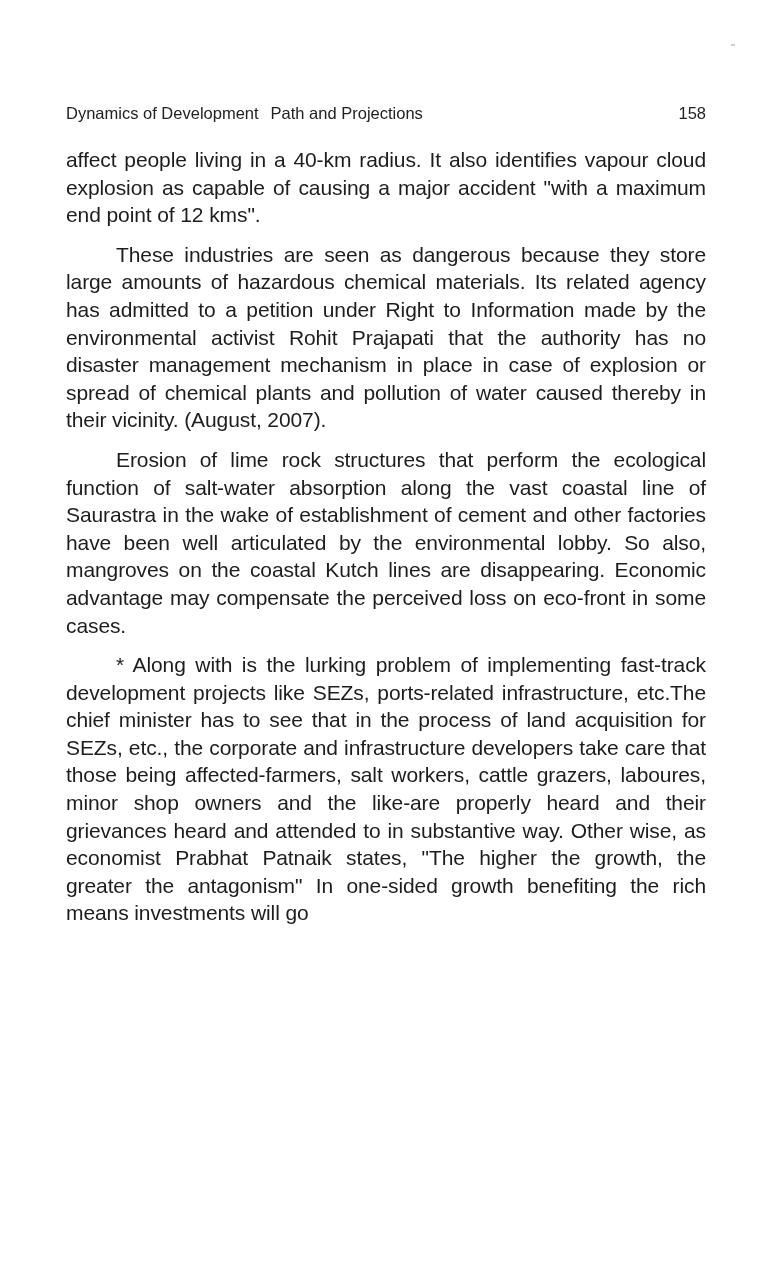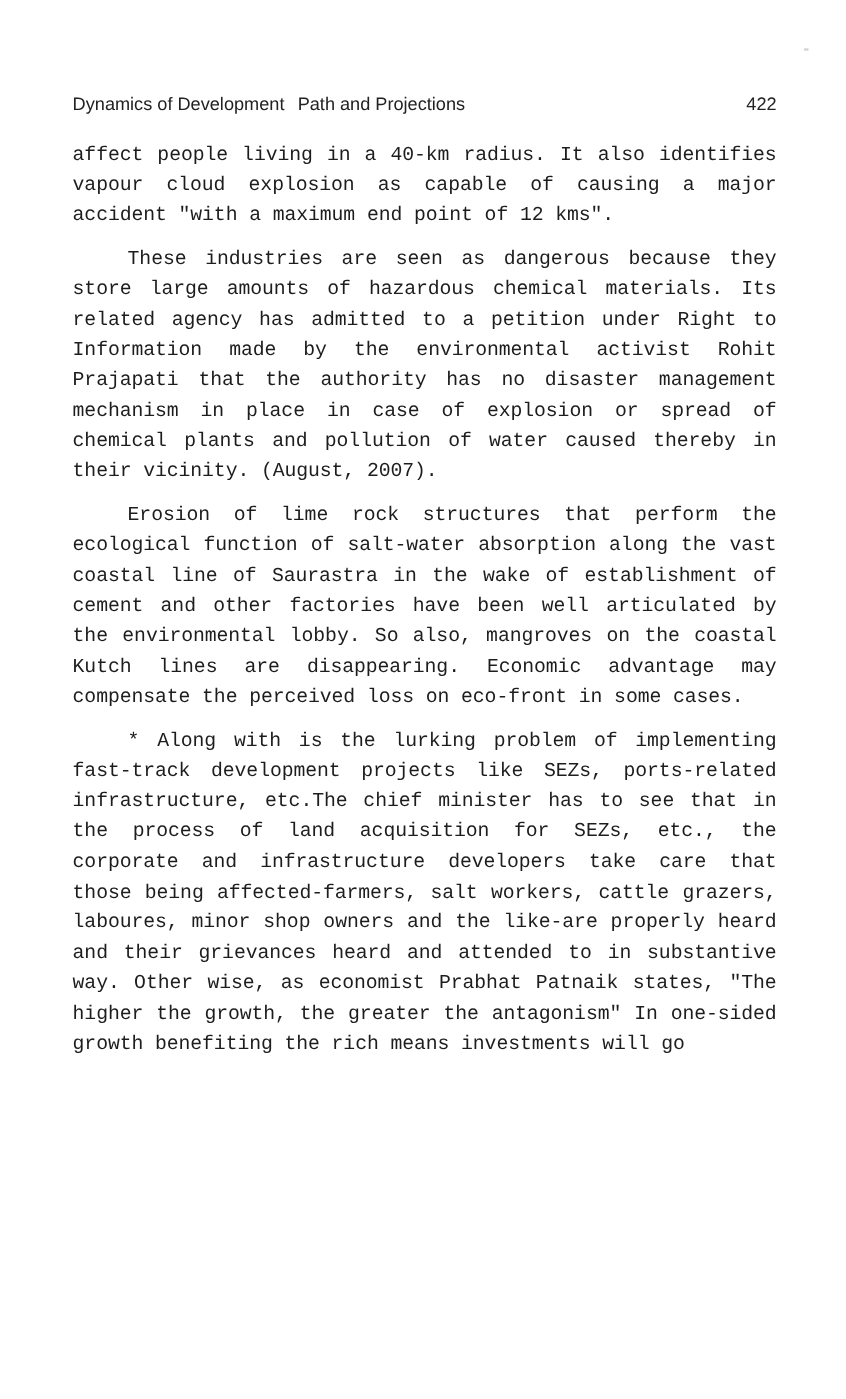--- a/index.html
+++ b/index.html
@@ -10,39 +10,39 @@
     body {
       width: 769px;
       height: 1272px;
       position: relative;
       overflow: hidden;
       color: #1a1a1a;
     }
     .page {
       position: absolute;
       left: 66px;
-      top: 86px;
+      top: 104px;
       width: 640px;
     }
     .running-head {
       display: flex;
       justify-content: space-between;
       align-items: baseline;
       font-family: "Liberation Sans", "DejaVu Sans", sans-serif;
       font-size: 16.5px;
       color: #222;
       margin-bottom: 18px;
       height: 24px;
     }
     .running-head .title span + span {
       margin-left: 12px;
     }
     .body-text {
-      font-family: Liberation Mono, monospace;
-      font-size: 18px;
+      font-family: Liberation Sans, sans-serif;
+      font-size: 21px;
       line-height: 27.6px;
       text-align: justify;
       color: #1d1d1d;
       letter-spacing: -0.1px;
     }
     .body-text p {
       margin: 0 0 12px 0;
     }
     .body-text p.indent {
       text-indent: 50px;
@@ -59,21 +59,21 @@
 </head>
 <body>
 
 <div class="speck"></div>
 
 <div class="page">
   <div class="running-head">
     <div class="title">
       <span>Dynamics of Development</span><span>Path and Projections</span>
     </div>
-    <span>422</span>
+    <span>158</span>
   </div>
 
   <div class="body-text">
     <p>affect people living in a 40-km radius. It also identifies vapour cloud explosion as capable of causing a major accident "with a maximum end point of 12 kms".</p>
     <p class="indent">These industries are seen as dangerous because they store large amounts of hazardous chemical materials. Its related agency has admitted to a petition under Right to Information made by the environmental activist Rohit Prajapati that the authority has no disaster management mechanism in place in case of explosion or spread of chemical plants and pollution of water caused thereby in their vicinity. (August,  2007).</p>
     <p class="indent">Erosion of lime rock structures that perform the ecological function of salt-water absorption along the vast coastal line of Saurastra in the wake of establishment of cement and other factories have been well articulated by the environmental lobby. So also, mangroves on the coastal Kutch lines are disappearing. Economic advantage may compensate the perceived loss on eco-front in some cases.</p>
     <p class="indent">* Along with is the lurking problem of implementing fast-track development projects like SEZs, ports-related infrastructure, etc.The chief minister has to see that in the process of land acquisition for SEZs, etc., the corporate and infrastructure developers  take care that those being affected-farmers, salt workers, cattle grazers, laboures, minor shop owners and the like-are properly heard and their grievances heard and attended to in substantive way. Other wise, as economist Prabhat Patnaik states, "The higher the growth, the greater the antagonism" In one-sided growth benefiting the rich means investments will go</p>
   </div>
 </div>
 

